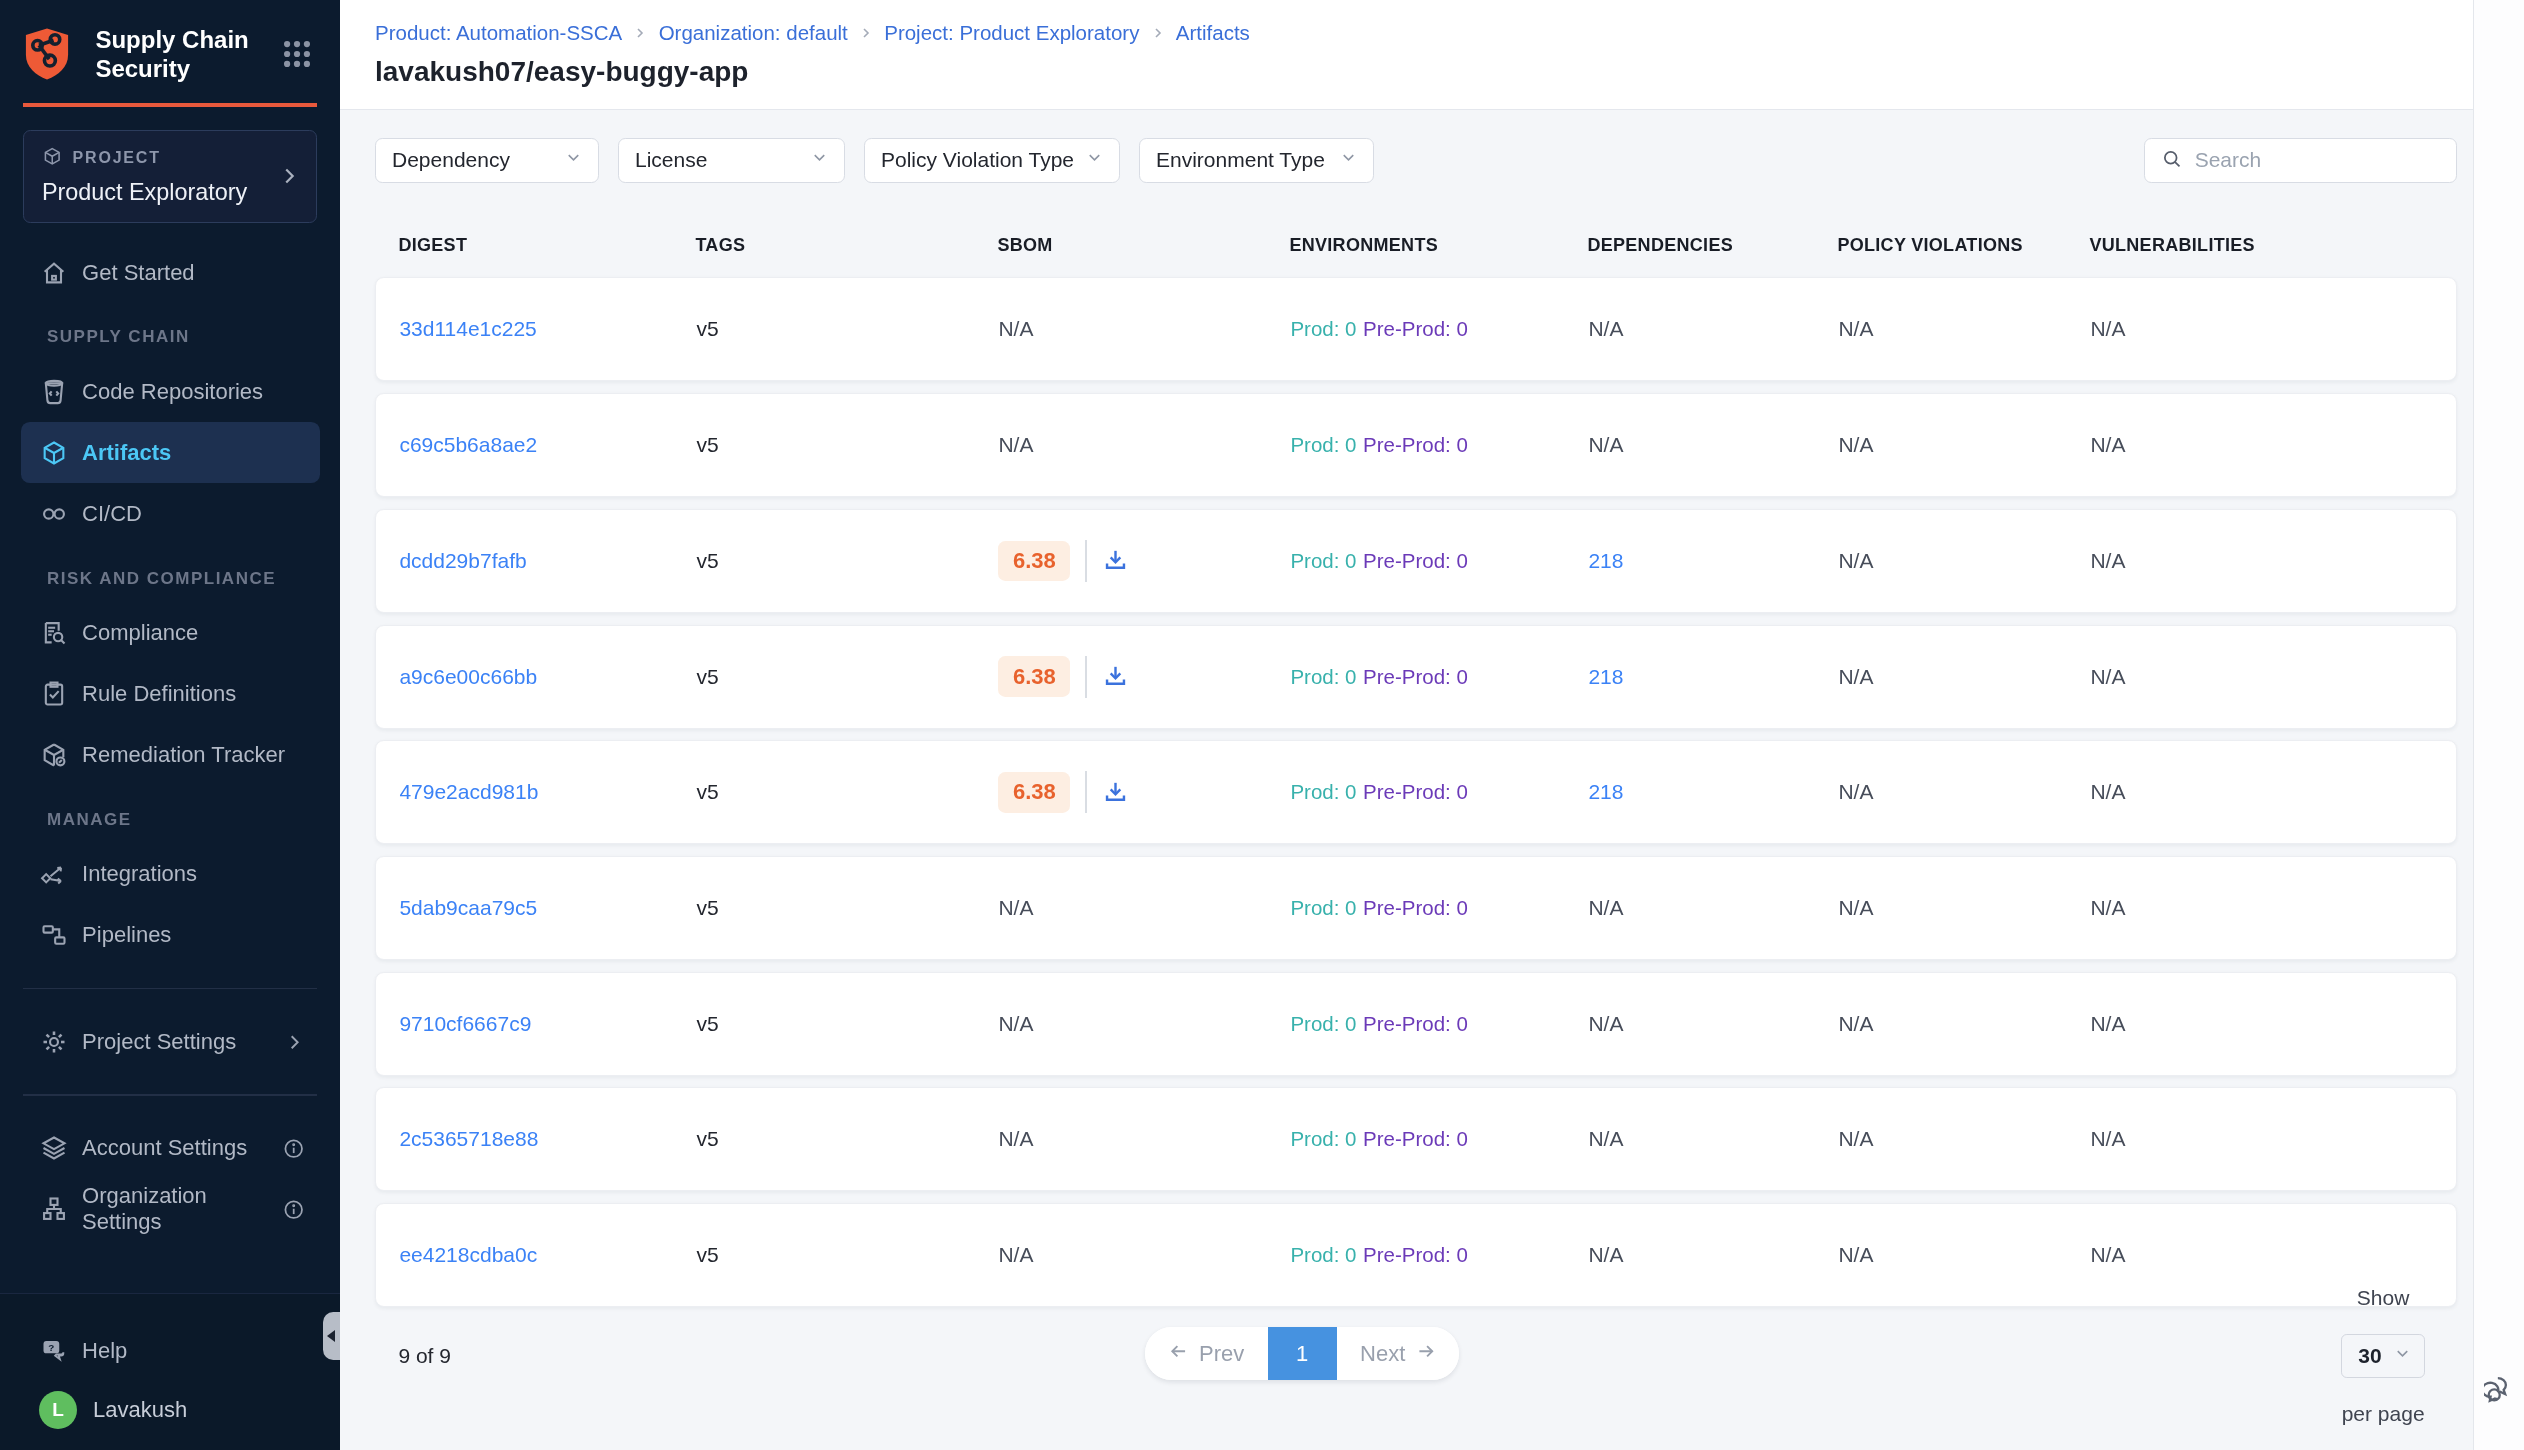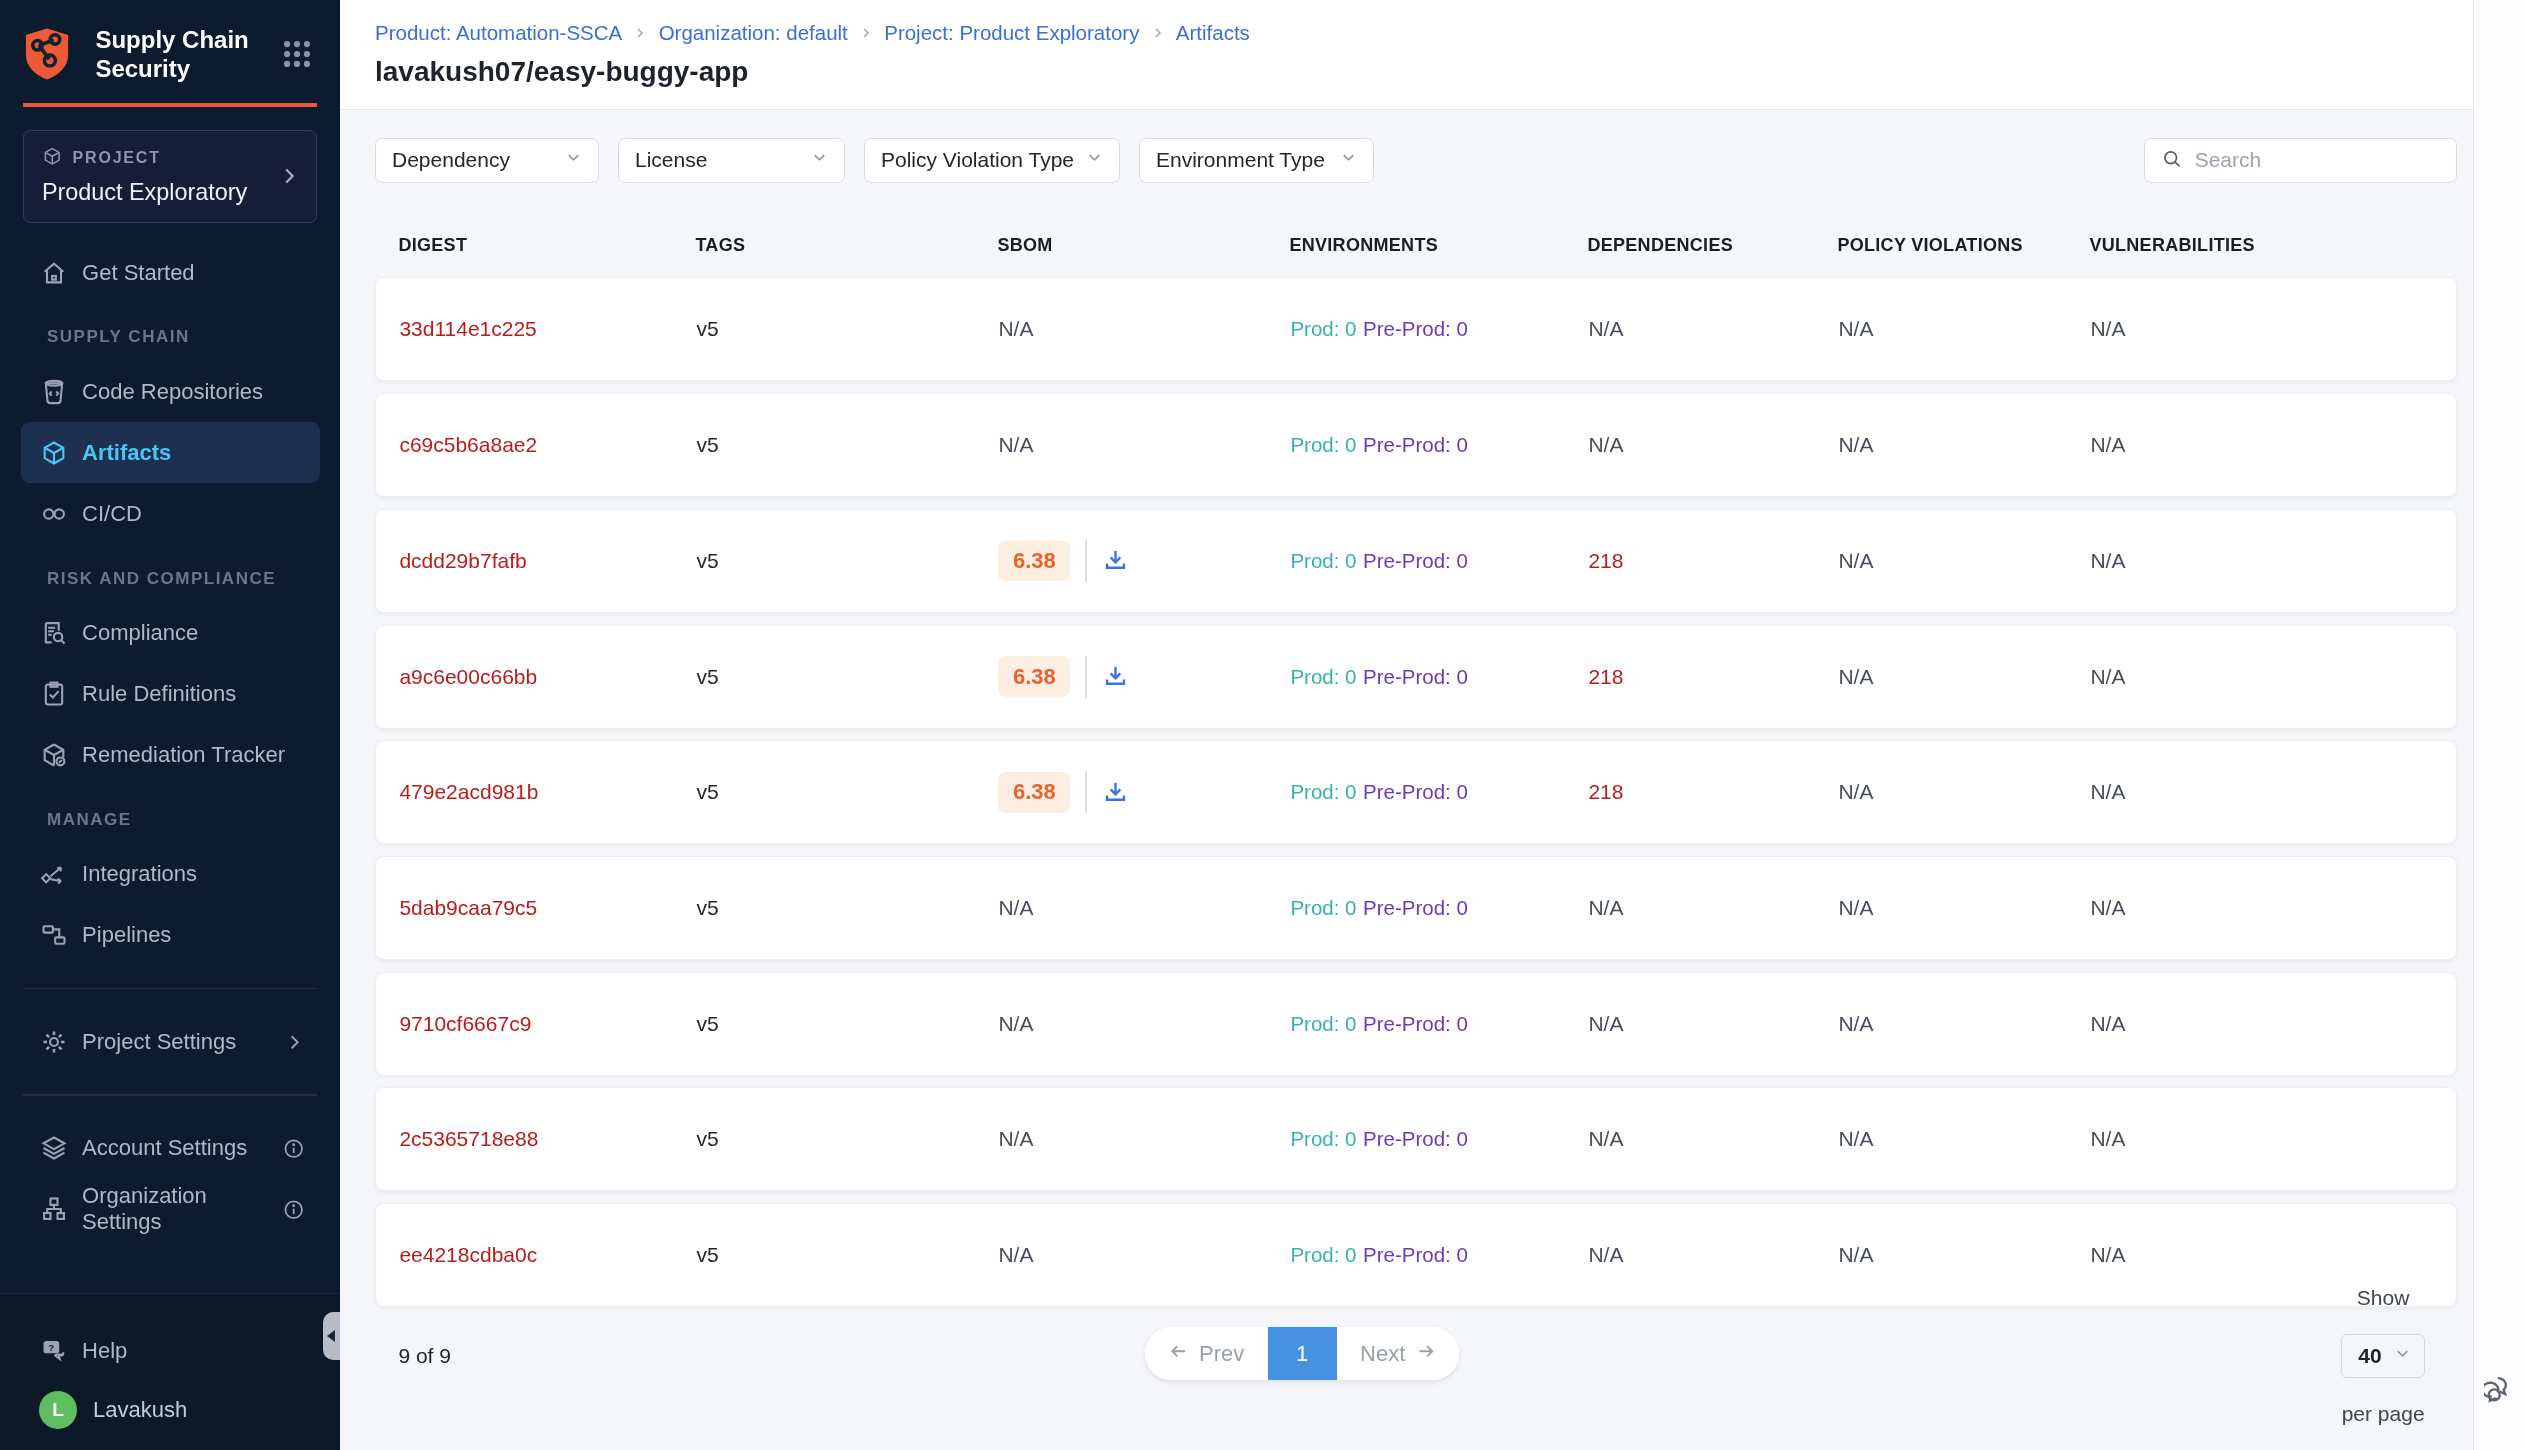--- a/index.html
+++ b/index.html
@@ -54,21 +54,21 @@
   .search-box { margin-left:auto; width:313px; height:45px; background:#fff; border:1.5px solid #d8dce4; border-radius:7.3px; display:flex; align-items:center; gap:11.7px; padding:0 14.6px; }
   .search-box input { border:none; outline:none; flex:1; font-size:21px; color:#23262e; font-family:"Liberation Sans", sans-serif; background:transparent; }
   .search-box input::placeholder { color:#9aa3b0; }
 
   .thead { display:grid; grid-template-columns:297px 302px 292px 298px 250px 252px 1fr; align-items:center; height:47px; margin-top:39px; padding-left:23.4px; width:2082px; }
   .thead span { font-size:18px; font-weight:bold; color:#191d26; letter-spacing:0.3px; }
 
   .tbody { margin-top:8.8px; width:2082px; }
   .row-card { display:grid; grid-template-columns:297px 302px 292px 298px 250px 252px 1fr; align-items:center; background:#fff; border:0.7px solid #eceef2; border-radius:8.8px; height:104px; margin-bottom:11.7px; padding-left:23.4px; box-shadow:0 1.5px 3.7px rgba(20,30,50,.05); cursor:pointer; }
   .cell { font-size:21px; color:#23262e; }
-  .link { color:#b91c1c; cursor:pointer; text-decoration:none; }
+  .link { color:#3b82f6; cursor:pointer; text-decoration:none; }
   .na { color:#474d5a; }
   .env-cell { display:flex; flex-direction:row; gap:6.6px; font-size:20.5px; }
   .env-prod { color:#38b1ac; }
   .env-preprod { color:#6b3ab8; }
   .sbom-group { display:flex; align-items:center; gap:14.6px; }
   .score-badge { background:#fdeee2; color:#e8622d; font-weight:bold; font-size:22px; padding:7.3px 14.6px; border-radius:7.3px; cursor:pointer; }
   .vdiv { width:1.5px; height:42px; background:#d9dde3; }
   .dl-btn { display:flex; align-items:center; cursor:pointer; }
 
   .footer-row { position:relative; height:58px; margin-top:20.5px; width:2082px; }
@@ -698,21 +698,21 @@
             <span>Next</span>
             <span><svg width="20.5" height="20.5" viewBox="0 0 24 24" fill="none" stroke="#99a0ad" stroke-width="2.2">
                   <line x1="4" y1="12" x2="19" y2="12"></line>
                   <polyline points="13 6 19 12 13 18"></polyline>
                 </svg></span>
           </button>
         </div>
         <div class="per-page">
           <span>Show</span>
           <div class="pp-select">
-            <span>40</span>
+            <span>30</span>
             <span><svg width="19" height="19" viewBox="0 0 24 24" fill="none" stroke="#8e96a4" stroke-width="2">
                   <polyline points="6 9 12 15 18 9"></polyline>
                 </svg></span>
           </div>
           <span>per page</span>
         </div>
       </div>
 
     </div>
 

